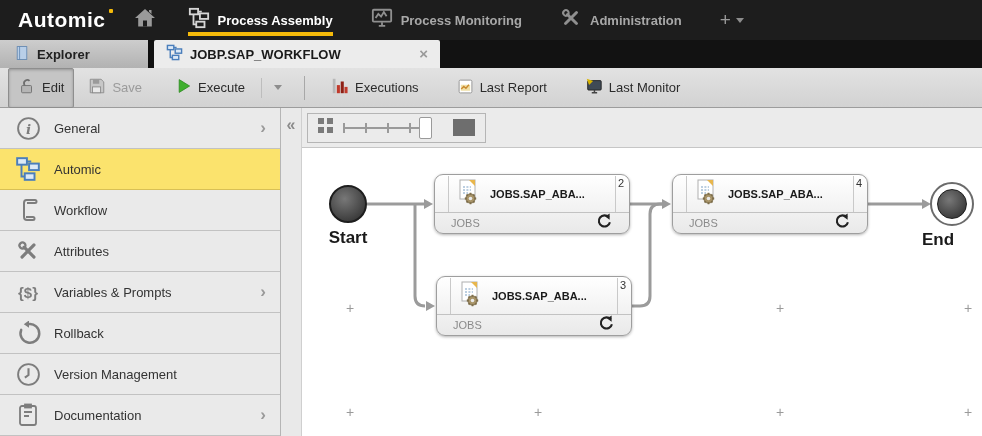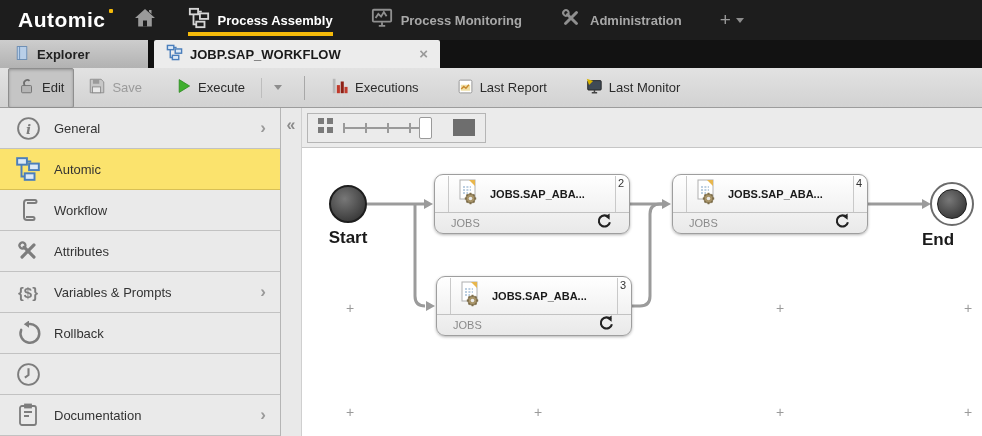--- a/index.html
+++ b/index.html
@@ -297,20 +297,21 @@
       <span>Rollback</span>
     </div>
 
     <div class="side-item">
       <span class="icon-box">
         <svg width="25" height="25" viewBox="0 0 24 24">
             <circle cx="12" cy="12" r="10" fill="none" stroke="#7d7d7d" stroke-width="1.8"></circle>
             <path d="M12 6 V12.5 L8.5 15" fill="none" stroke="#7d7d7d" stroke-width="2"></path>
           </svg>
       </span>
+      <span>Version Management</span>
     </div>
 
     <div class="side-item">
       <span class="icon-box">
         <svg width="24" height="24" viewBox="0 0 24 24" fill="none" stroke="#7d7d7d" stroke-width="1.8">
           <rect x="4" y="3" width="16" height="19" rx="2"></rect>
             <rect x="9" y="1.5" width="6" height="3" fill="#7d7d7d"></rect>
           <path d="M8 9 h8 M8 13 h5"></path>
         </svg>
       </span>

